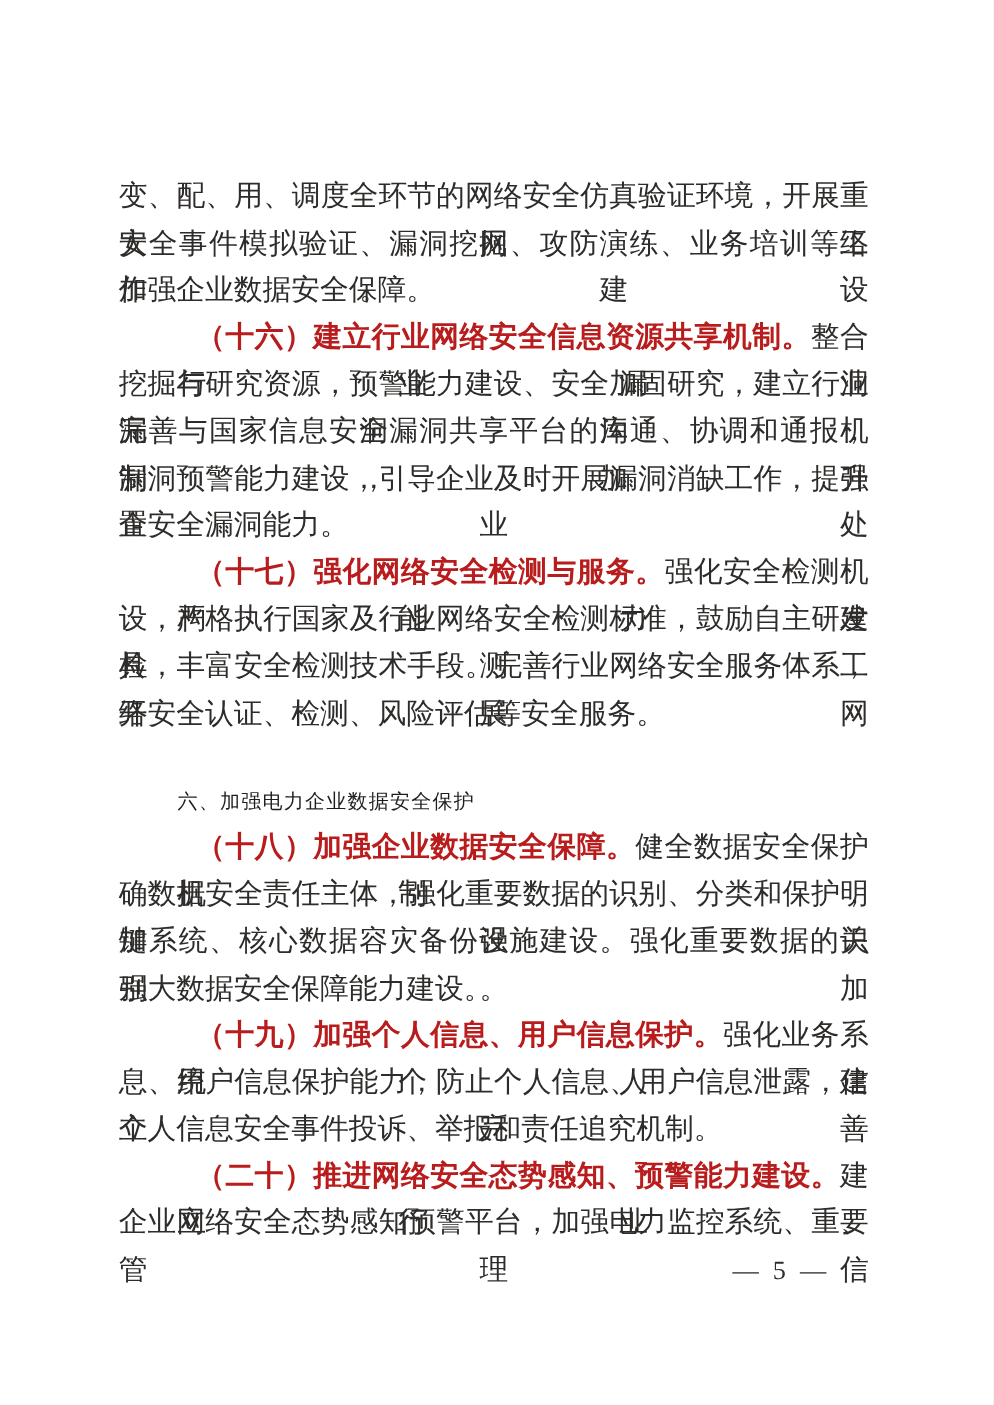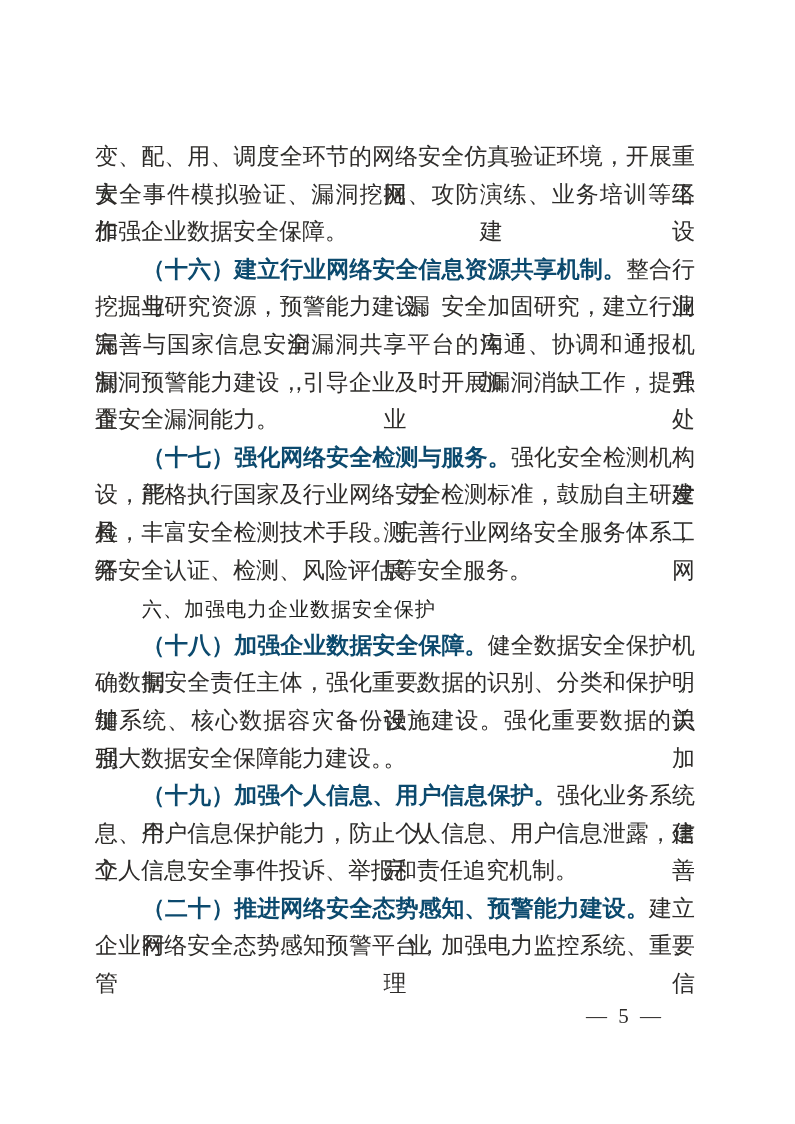--- a/index.html
+++ b/index.html
@@ -38,30 +38,32 @@
     text-align: justify;
     text-align-last: justify;
     text-justify: inter-character;
   }
   .line.indent {
     padding-left: 47px;
   }
   .line.heading {
     font-family: "Liberation Sans", "DejaVu Sans", sans-serif;
     font-weight: 700;
-    font-size: 20px;
+    font-size: 16px;
     color: #1f1e1c;
     letter-spacing: 1px;
+    margin-top: 32px;
   }
   .seg-normal {
     font-weight: 400;
   }
   .seg-lead {
     font-weight: 700;
-    color: #0c4a6e;
+    color: #b91c1c;
+    margin-left: 15px;
   }
   .page-number {
     position: absolute;
     top: 1001px;
     right: 131px;
     font-size: 21px;
     line-height: 30px;
     letter-spacing: 3px;
     color: #2e2c2a;
     font-family: "Liberation Serif", "DejaVu Serif", serif;

